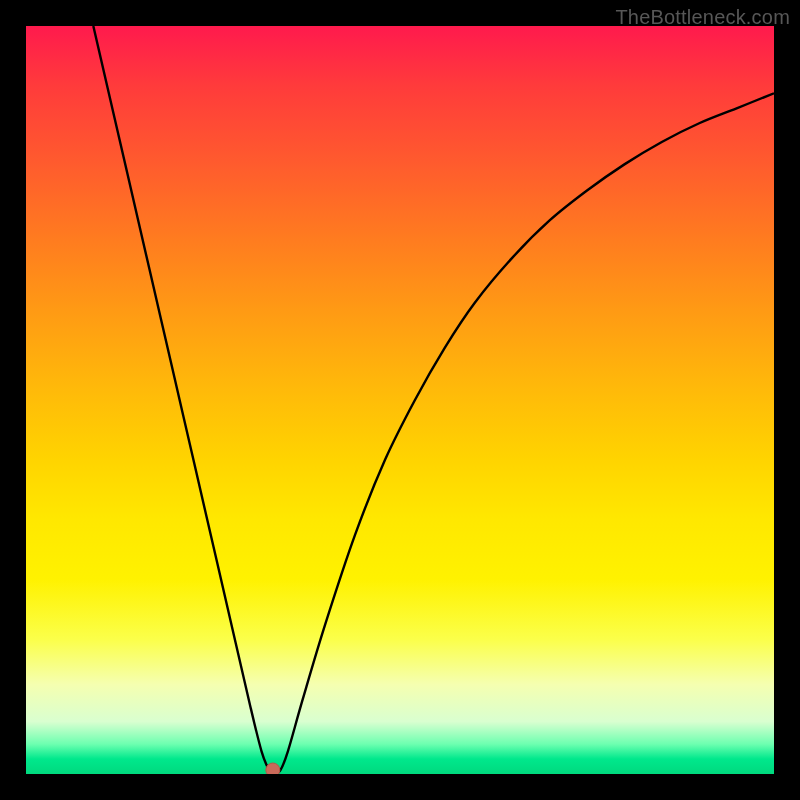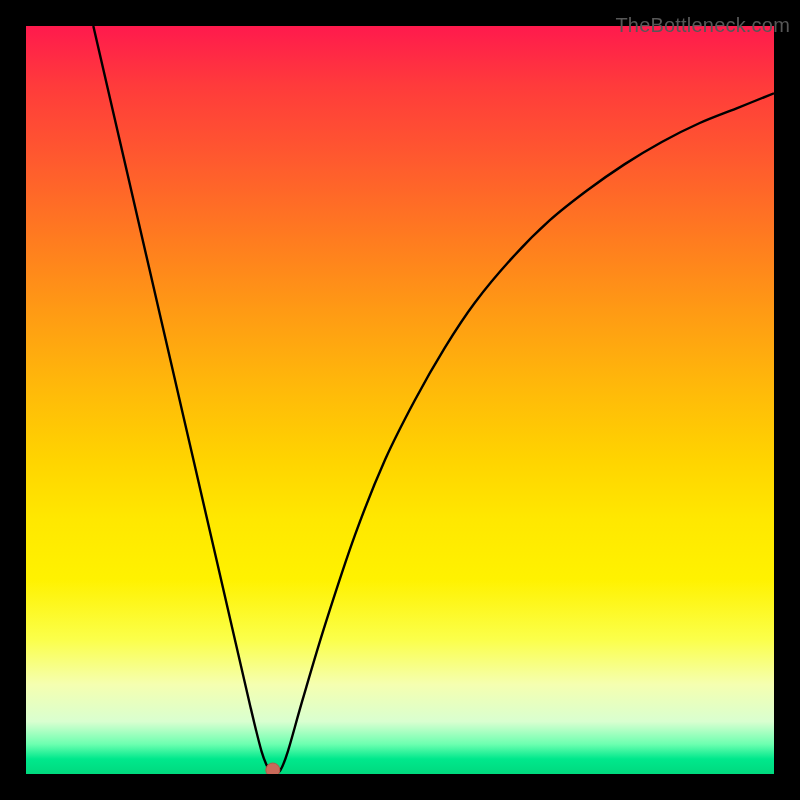--- a/index.html
+++ b/index.html
@@ -34,21 +34,20 @@
       #00d97e 100%);
   }
   .watermark {
     position: absolute;
     top: 6px;
     right: 10px;
     font-size: 20px;
     font-weight: 500;
     color: #575757;
     letter-spacing: 0.2px;
-    margin-top: 8px;
   }
   .curve-layer {
     position: absolute;
     left: 0;
     top: 0;
     width: 748px;
     height: 748px;
   }
 </style>
 </head>

